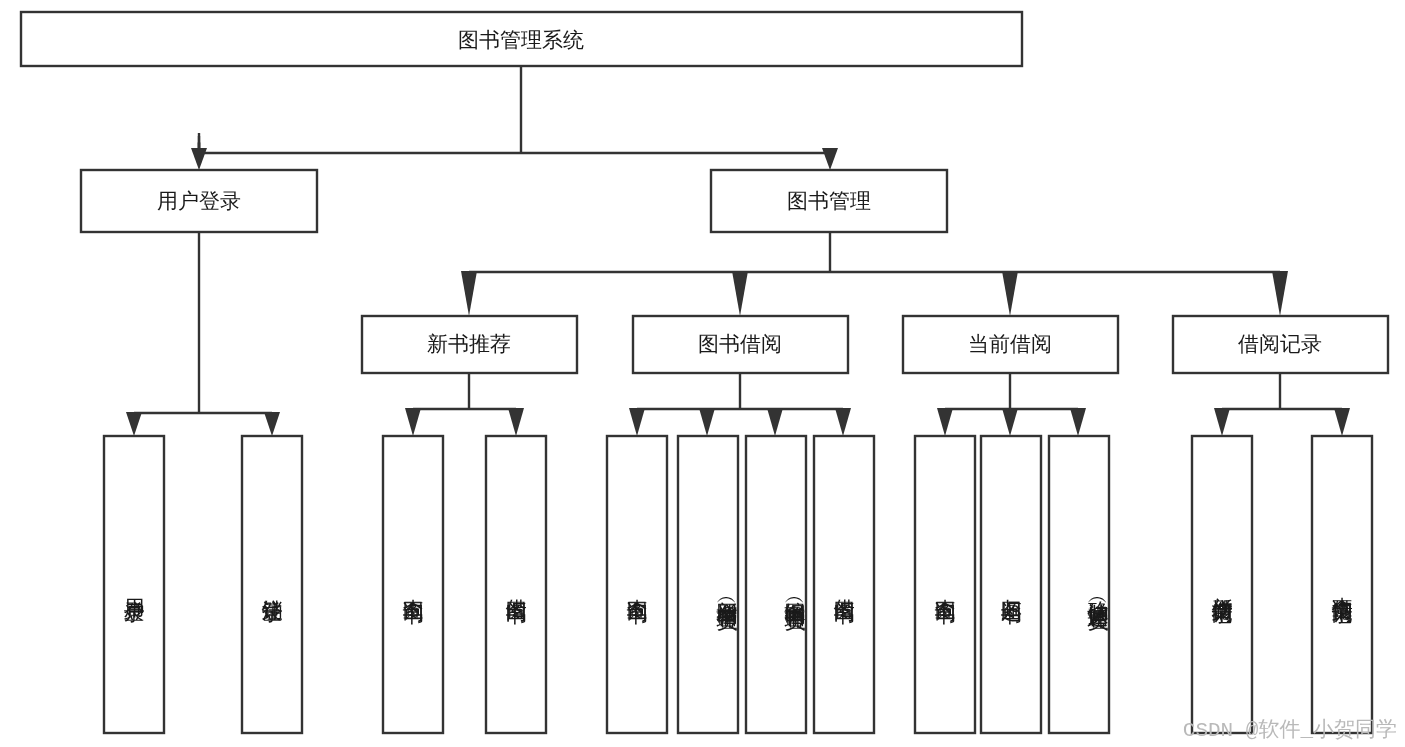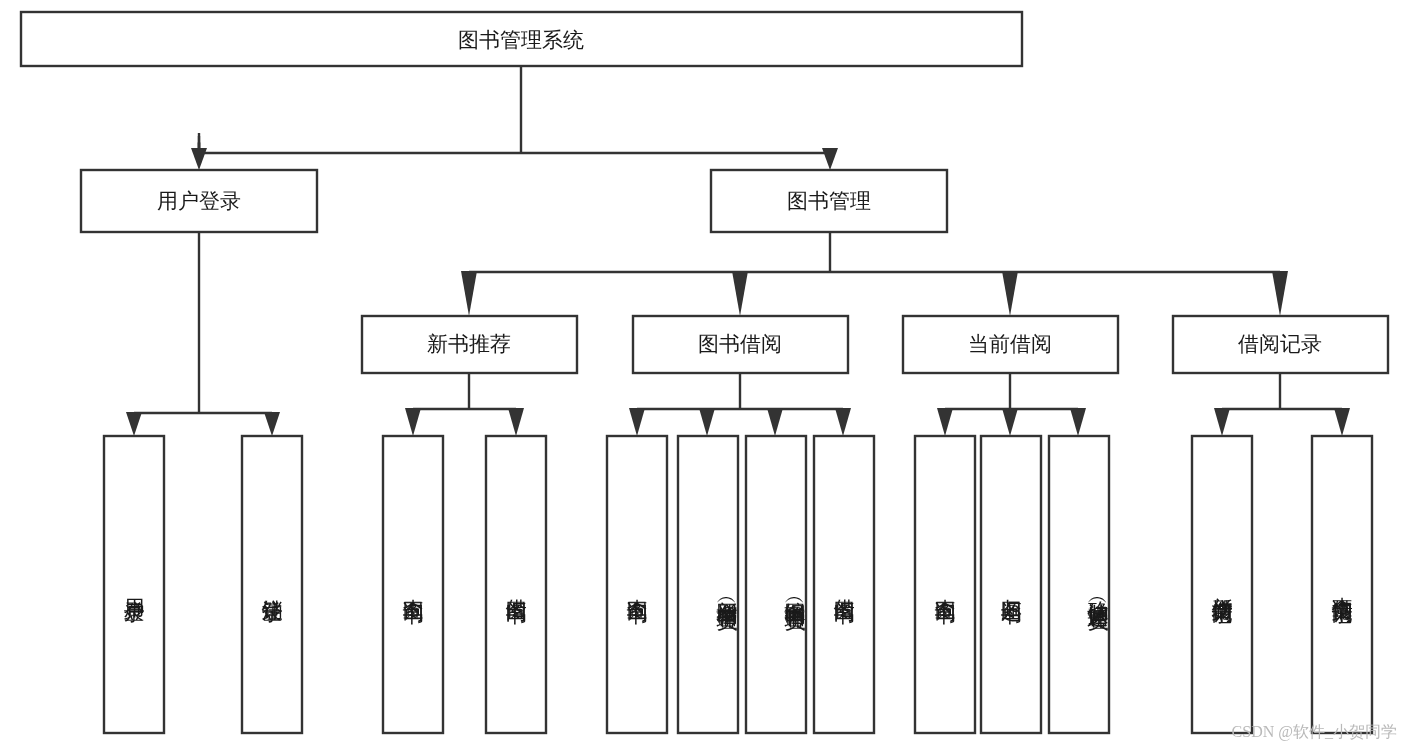--- a/index.html
+++ b/index.html
@@ -60,22 +60,22 @@
     color: #1a1a1a;
     letter-spacing: 1.5px;
     white-space: nowrap;
     pointer-events: none;
     text-align: center;
   }
   .watermark {
     position: absolute;
     right: 8px;
     bottom: 4px;
-    font-family: Liberation Serif, serif;
-    font-size: 16px;
+    font-family: Liberation Mono, monospace;
+    font-size: 21px;
     color: #b9b9b9;
     white-space: nowrap;
     user-select: none;
   }
 </style>
 </head>
 <body>
 
 <div id="diagram-root">
 

